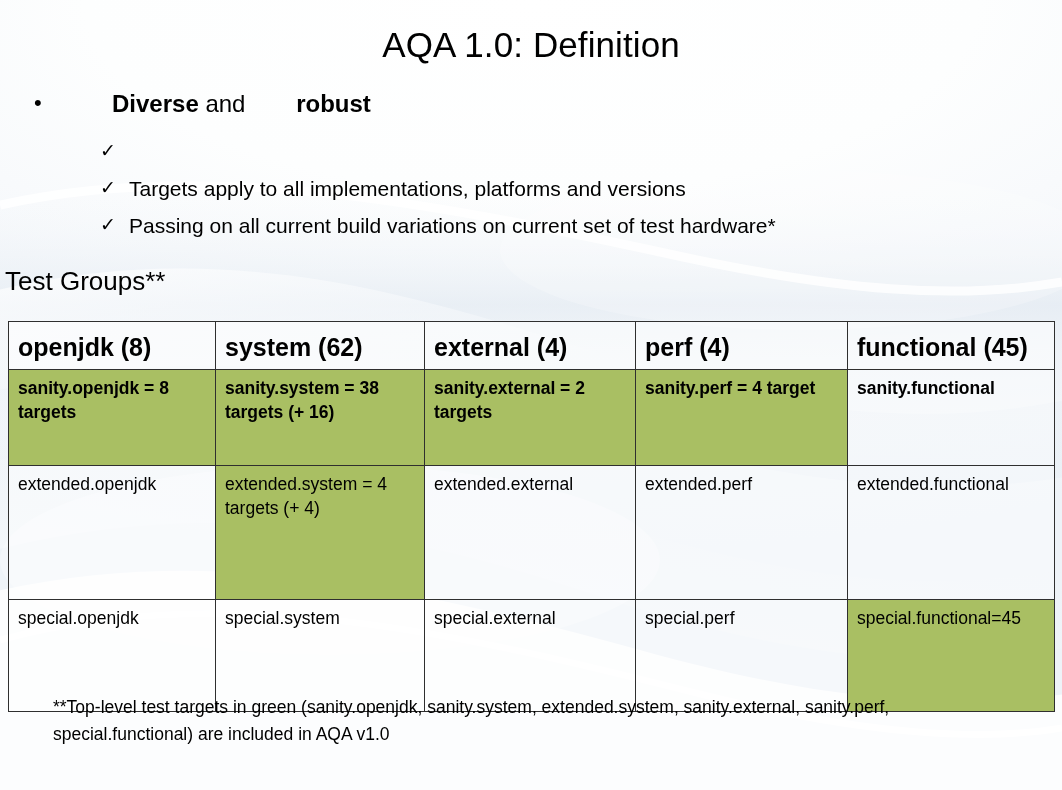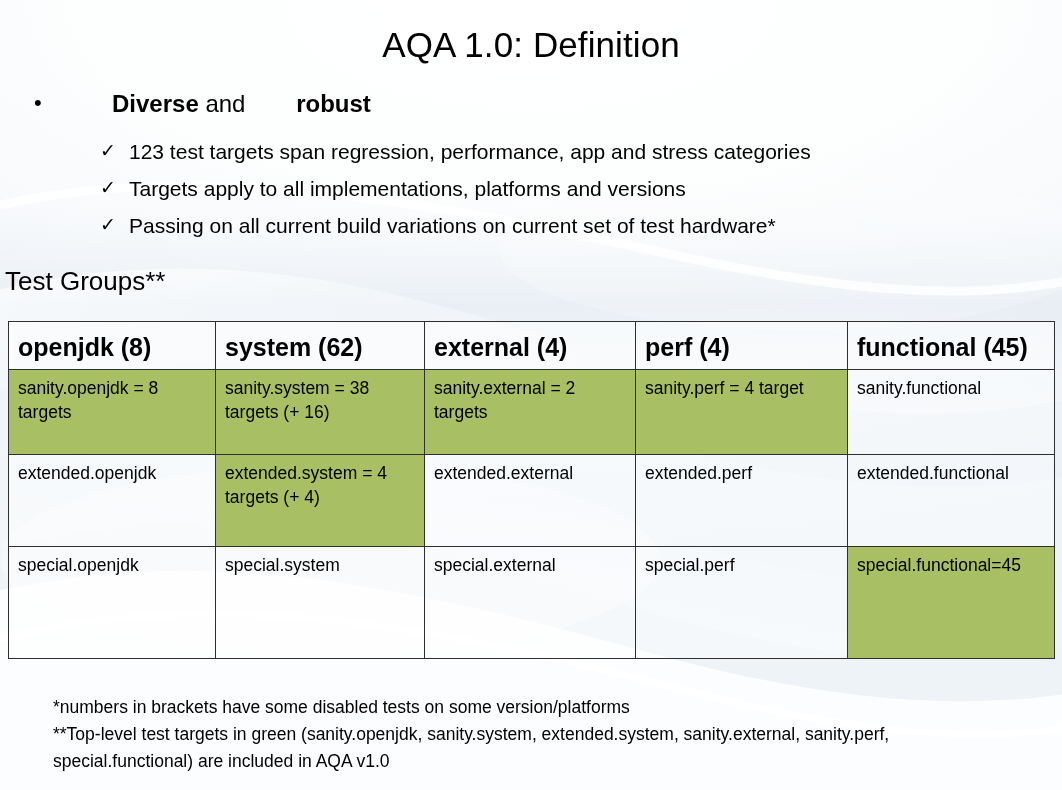--- a/index.html
+++ b/index.html
@@ -129,22 +129,22 @@
     text-align: left;
     background: rgba(255,255,255,0.42);
   }
   table.groups thead th {
     font-weight: 700;
     font-size: 25px;
     height: 45px;
     padding-top: 9px;
     background: rgba(255,255,255,0.55);
   }
-  tr.r1 td { height: 85px; }
-  tr.r2 td { height: 92px; }
+  tr.r1 td { height: 96px; font-weight: bold; }
+  tr.r2 td { height: 134px; }
   tr.r3 td { height: 112px; }
 
   td.green, th.green { background: #a9bf63 !important; }
 
   
   .footnotes {
     position: absolute;
     left: 53px;
     top: 694px;
     width: 980px;
@@ -190,21 +190,20 @@
   <div class="bullet-l1">
     <span class="dot">•</span>
     <span class="txt">
       <b>Diverse</b><span> and </span><b>robust</b>
     </span>
   </div>
 
   <div class="sub-list">
     <div class="sub-item">
       <span class="check">✓</span>
-      <span class="txt">123 test targets span regression, performance, app and stress categories</span>
     </div>
     <div class="sub-item">
       <span class="check">✓</span>
       <span class="txt">Targets apply to all implementations, platforms and versions</span>
     </div>
     <div class="sub-item">
       <span class="check">✓</span>
       <span class="txt">Passing on all current build variations on current set of test hardware*</span>
     </div>
   </div>
@@ -249,17 +248,16 @@
           <td>special.system</td>
           <td>special.external</td>
           <td>special.perf</td>
           <td class="green">special.functional=45</td>
         </tr>
       </tbody>
     </table>
   </div>
 
   <div class="footnotes">
-    <div class="fn-line">*numbers in brackets have some disabled tests on some version/platforms</div>
     <div class="fn-line">**Top-level test targets in green (sanity.openjdk, sanity.system, extended.system, sanity.external, sanity.perf, special.functional) are included in AQA v1.0</div>
   </div>
 
 </div>
 
 </body></html>

